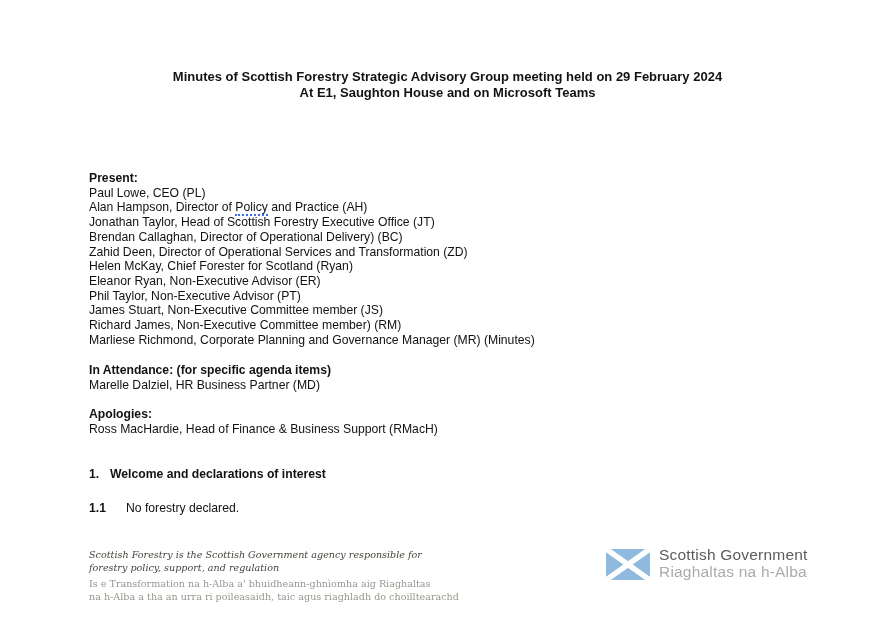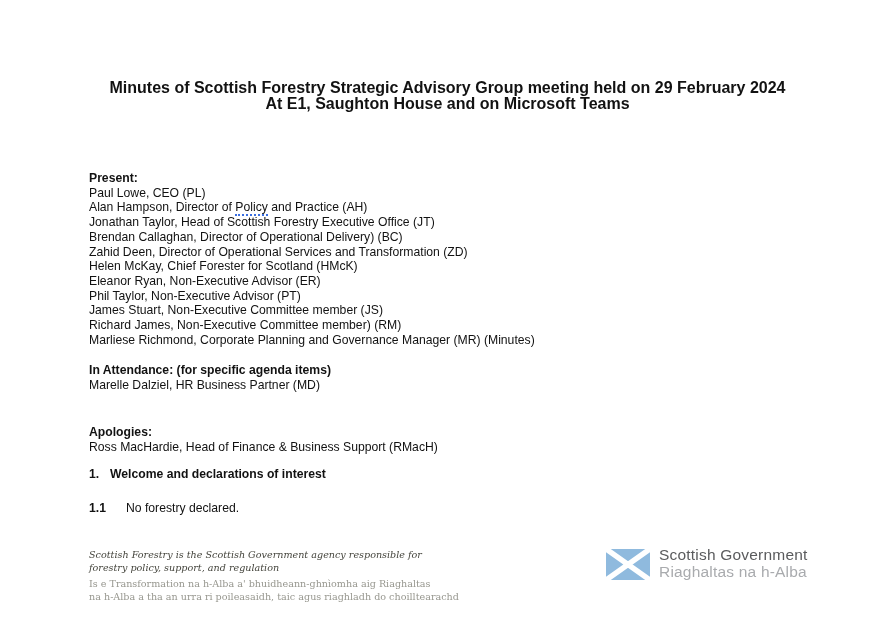--- a/index.html
+++ b/index.html
@@ -7,38 +7,38 @@
     position: relative;
     width: 895px;
     height: 631px;
     background: #ffffff;
     font-family: "Liberation Sans", sans-serif;
     color: #121212;
     overflow: hidden;
   }
   .doc-title {
     position: absolute;
-    top: 80px;
+    top: 69px;
     left: 0;
     width: 895px;
     text-align: center;
     font-weight: bold;
-    font-size: 16px;
+    font-size: 13px;
     line-height: 15.6px;
   }
   .block {
     position: absolute;
     left: 89px;
     font-size: 12.2px;
     line-height: 14.7px;
     white-space: nowrap;
   }
   .present-block   { top: 171px; }
   .attendance-block{ top: 363px; }
-  .apologies-block { top: 425px; }
+  .apologies-block { top: 407px; }
   .agenda-heading  { top: 467px; font-weight: bold; }
   .agenda-sub      { top: 501px; }
   .section-heading { font-weight: bold; }
   .num {
     display: inline-block;
     width: 21px;
   }
   .sub-num {
     font-weight: bold;
     margin-right: 20px;
@@ -93,21 +93,21 @@
     <div>At E1, Saughton House and on Microsoft Teams</div>
   </div>
 
   <div class="block present-block">
     <div class="section-heading">Present:</div>
     <div>Paul Lowe, CEO (PL)</div>
     <div><span>Alan Hampson, Director of </span><span class="spell">Policy</span><span> and Practice (AH)</span></div>
     <div>Jonathan Taylor, Head of Scottish Forestry Executive Office (JT)</div>
     <div>Brendan Callaghan, Director of Operational Delivery) (BC)</div>
     <div>Zahid Deen, Director of Operational Services and Transformation (ZD)</div>
-    <div>Helen McKay, Chief Forester for Scotland (HMcK)</div>
+    <div>Helen McKay, Chief Forester for Scotland (Ryan)</div>
     <div>Eleanor Ryan, Non-Executive Advisor (ER)</div>
     <div>Phil Taylor, Non-Executive Advisor (PT)</div>
     <div>James Stuart, Non-Executive Committee member (JS)</div>
     <div>Richard James, Non-Executive Committee member) (RM)</div>
     <div>Marliese Richmond, Corporate Planning and Governance Manager (MR) (Minutes)</div>
   </div>
 
   <div class="block attendance-block">
     <div class="section-heading">In Attendance: (for specific agenda items)</div>
     <div>Marelle Dalziel, HR Business Partner (MD)</div>

